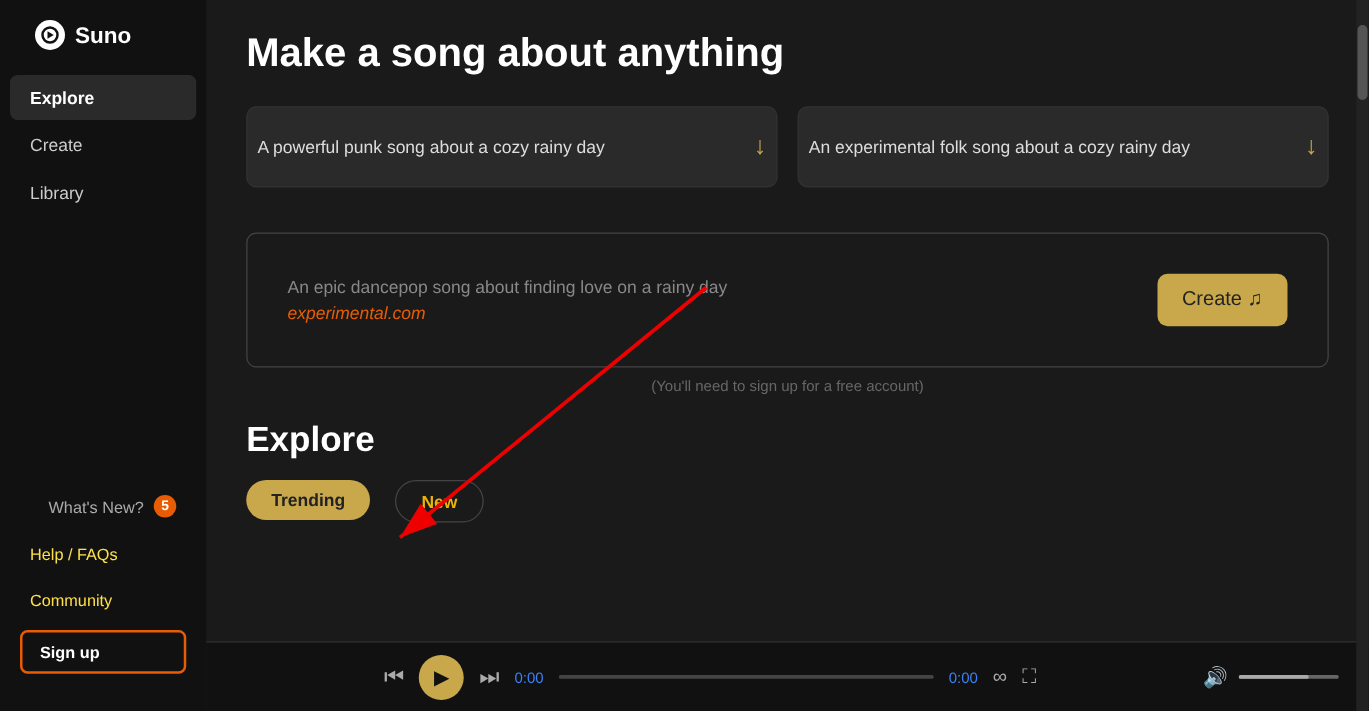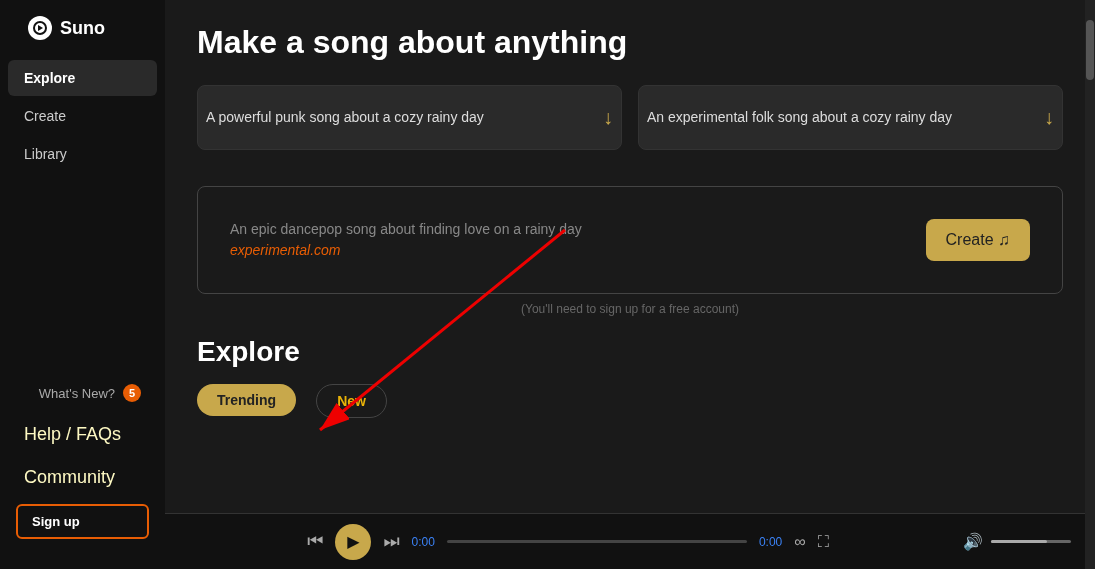--- a/index.html
+++ b/index.html
@@ -57,22 +57,22 @@
     .nav-item.active {
       background: #2a2a2a;
       color: #fff;
       font-weight: 600;
     }
     .sidebar-bottom {
       margin-top: auto;
       padding: 8px 0;
     }
     .sidebar-bottom .nav-item {
-      font-size: 18px;
-      color: #fef9c3;
+      font-size: 13px;
+      color: #fde047;
     }
     .whats-new-item {
       display: flex;
       align-items: center;
       gap: 8px;
       padding: 10px 16px;
       margin: 0 8px 2px 8px;
       font-size: 13px;
       color: #aaa;
       cursor: pointer;

